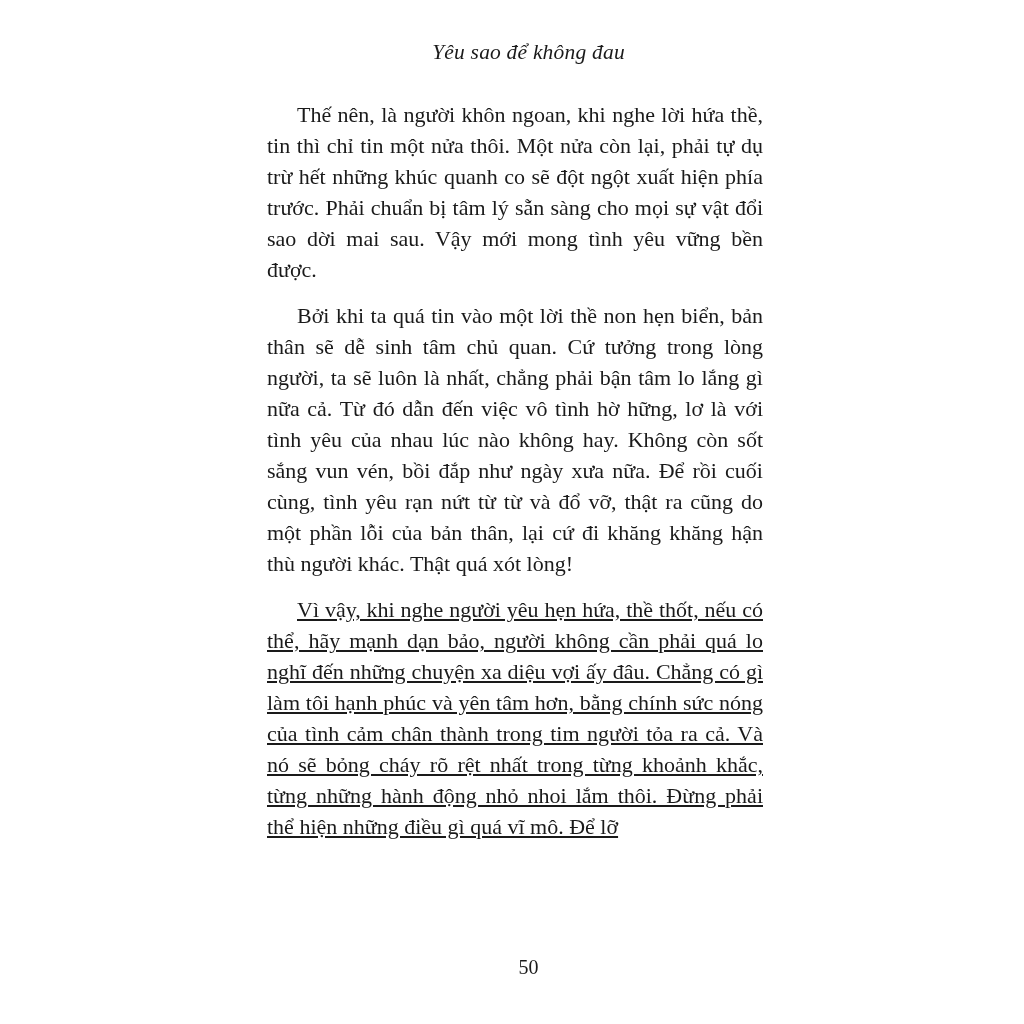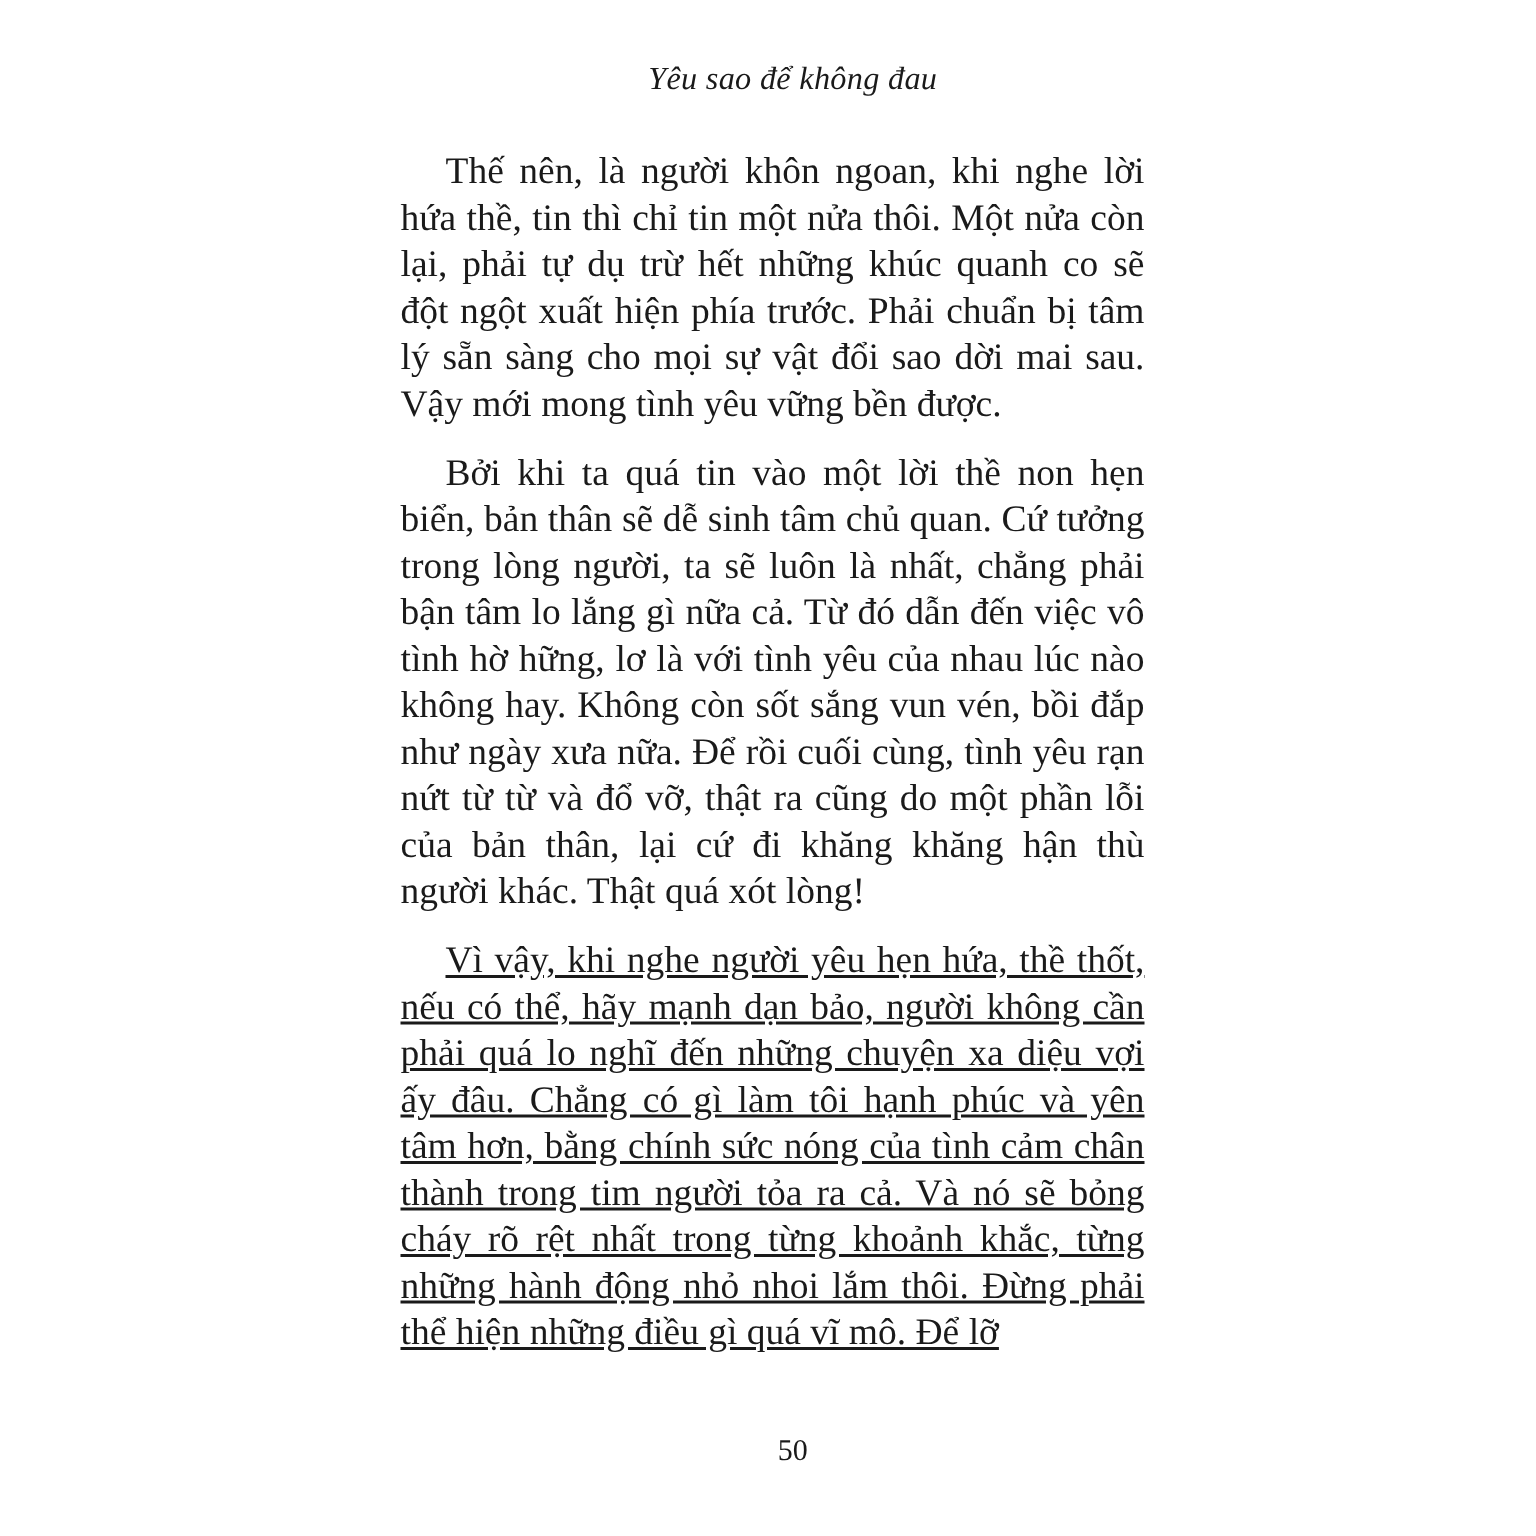--- a/index.html
+++ b/index.html
@@ -26,21 +26,21 @@
     font-style: italic;
     font-size: 21.5px;
     letter-spacing: 0.2px;
     color: #1a1a1a;
   }
   .text-block {
     position: absolute;
     top: 99px;
     left: 267px;
     width: 496px;
-    font-size: 25px;
+    font-size: 22px;
     line-height: 31px;
     text-align: justify;
     text-justify: inter-word;
     color: #1a1a1a;
   }
   .para {
     margin: 0 0 15px 0;
     text-indent: 30px;
   }
   .para:last-child {

